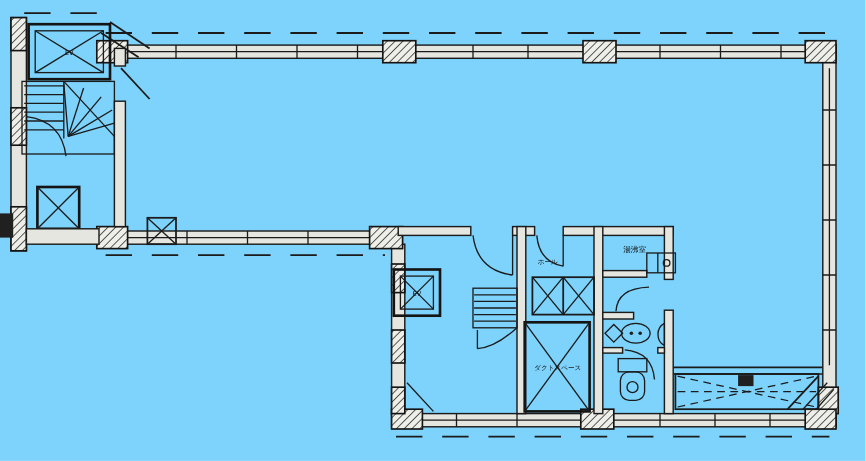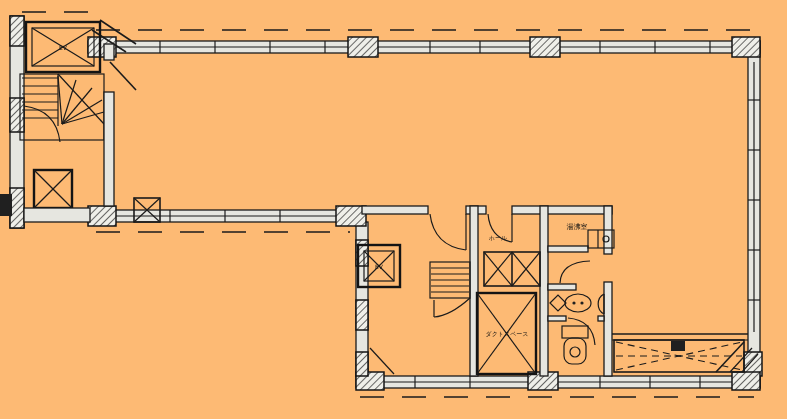--- a/index.html
+++ b/index.html
@@ -1,19 +1,19 @@
 <!DOCTYPE html>
 <html><head>
 <meta charset="utf-8">
 <style>
   html,body{margin:0;padding:0;background:#ffffff;}
   .canvas{
     position:relative;
     width:787px;height:419px;
-    background:#fdba74;
+    background:#7dd3fc;
     overflow:hidden;
     font-family:"DejaVu Sans", sans-serif;
   }
   svg{display:block;}
   .thin{stroke:#1b1b1b;stroke-width:1.2;fill:none;}
   .med{stroke:#1b1b1b;stroke-width:1.6;fill:none;}
   .bold{stroke:#141414;stroke-width:2.4;fill:none;}
   .wallband{fill:#e6e6e0;stroke:#1b1b1b;stroke-width:1.3;}
   .colrect{fill:url(#hatch);stroke:#141414;stroke-width:1.5;}
   .solid{fill:#202020;stroke:none;}

